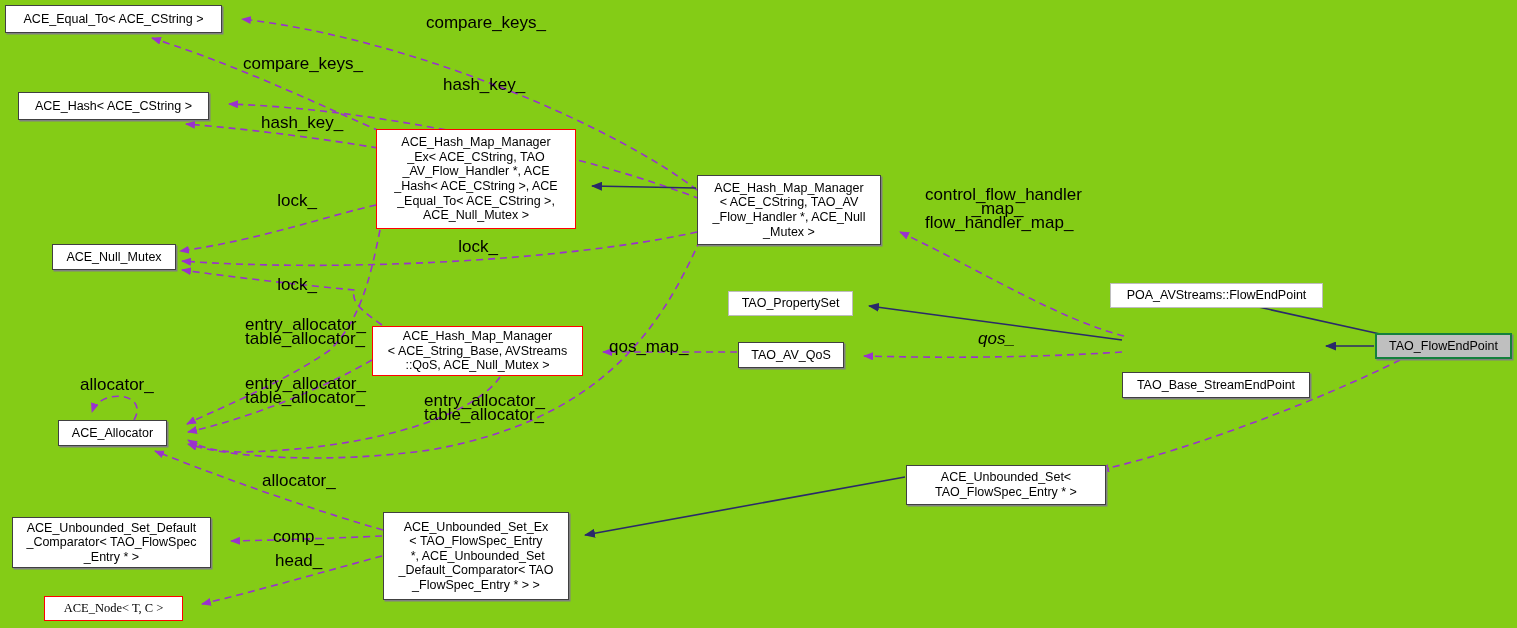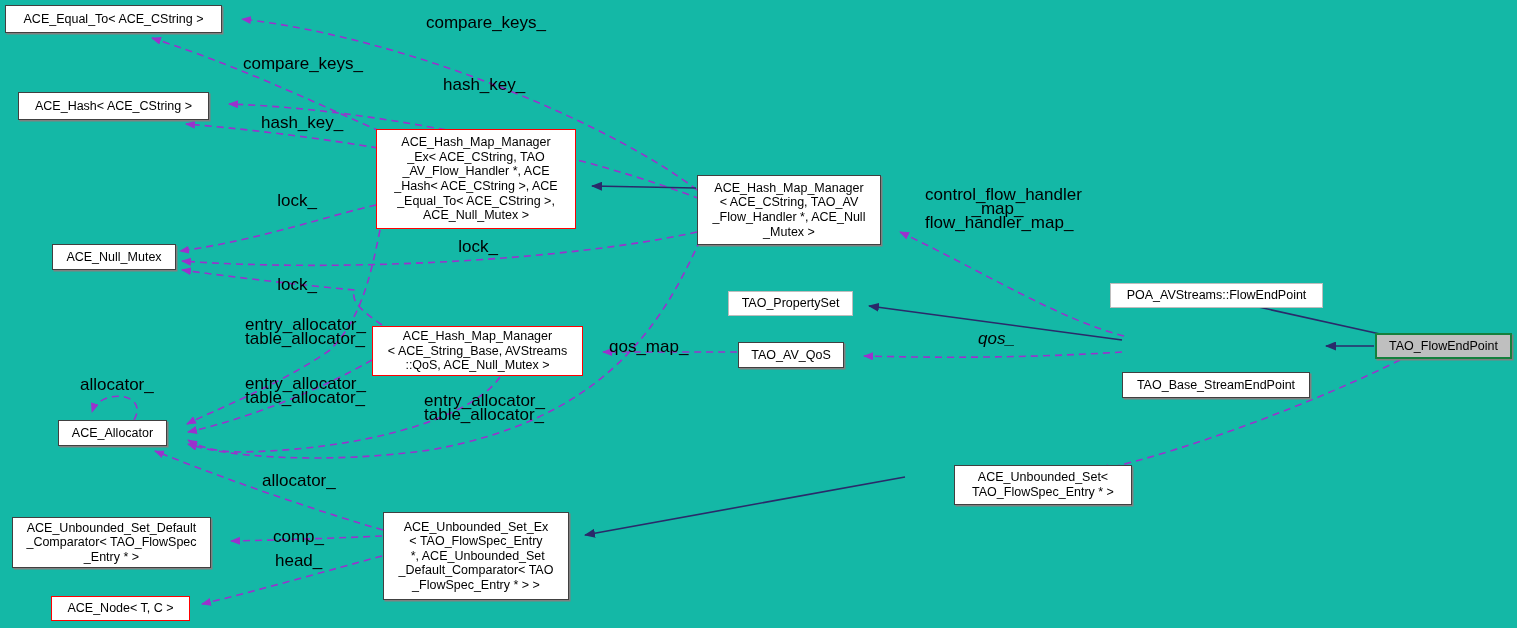--- a/index.html
+++ b/index.html
@@ -5,21 +5,21 @@
 <style>
   html, body {
     margin: 0;
     padding: 0;
     background: #ffffff;
   }
   #diagram {
     position: relative;
     width: 1517px;
     height: 628px;
-    background: #14b8a6;
+    background: #84cc16;
     font-family: "Liberation Sans", sans-serif;
     overflow: hidden;
   }
   svg.edges {
     position: absolute;
     left: 0;
     top: 0;
     width: 1517px;
     height: 628px;
     pointer-events: none;
@@ -164,34 +164,34 @@
 ::QoS, ACE_Null_Mutex &gt;</div>
 
   <div class="node solid" style="left:738px;top:342px;width:106px;height:26px;">TAO_AV_QoS</div>
 
   <div class="node solid" style="left:1122px;top:333px;width:188px;height:26px;margin-top:39px;">TAO_Base_StreamEndPoint</div>
 
   <div class="node highlight" style="left:1375px;top:333px;width:137px;height:26px;">TAO_FlowEndPoint</div>
 
   <div class="node solid" style="left:58px;top:420px;width:109px;height:26px;">ACE_Allocator</div>
 
-  <div class="node solid" style="left:906px;top:465px;width:178px;height:40px;margin-left:48px;">ACE_Unbounded_Set&lt;
+  <div class="node solid" style="left:906px;top:465px;width:200px;height:40px;">ACE_Unbounded_Set&lt;
 TAO_FlowSpec_Entry * &gt;</div>
 
   <div class="node solid" style="left:383px;top:512px;width:186px;height:88px;">ACE_Unbounded_Set_Ex
 &lt; TAO_FlowSpec_Entry
  *, ACE_Unbounded_Set
 _Default_Comparator&lt; TAO
 _FlowSpec_Entry * &gt; &gt;</div>
 
   <div class="node solid" style="left:12px;top:517px;width:199px;height:51px;">ACE_Unbounded_Set_Default
 _Comparator&lt; TAO_FlowSpec
 _Entry * &gt;</div>
 
-  <div class="node red" style="left:51px;top:596px;width:139px;height:25px;">ACE_Node&lt; T, C &gt;</div>
+  <div class="node red" style="left:44px;top:596px;width:139px;height:25px;font-family:Liberation Serif, serif;">ACE_Node&lt; T, C &gt;</div>
 
   <div class="edge-label" style="left:426px;top:16px;width:106px;">compare_keys_</div>
 
   <div class="edge-label" style="left:243px;top:57px;width:106px;">compare_keys_</div>
 
   <div class="edge-label" style="left:443px;top:78px;width:72px;">hash_key_</div>
 
   <div class="edge-label" style="left:261px;top:116px;width:72px;">hash_key_</div>
 
   <div class="edge-label" style="left:925px;top:188px;width:145px;">control_flow_handler

